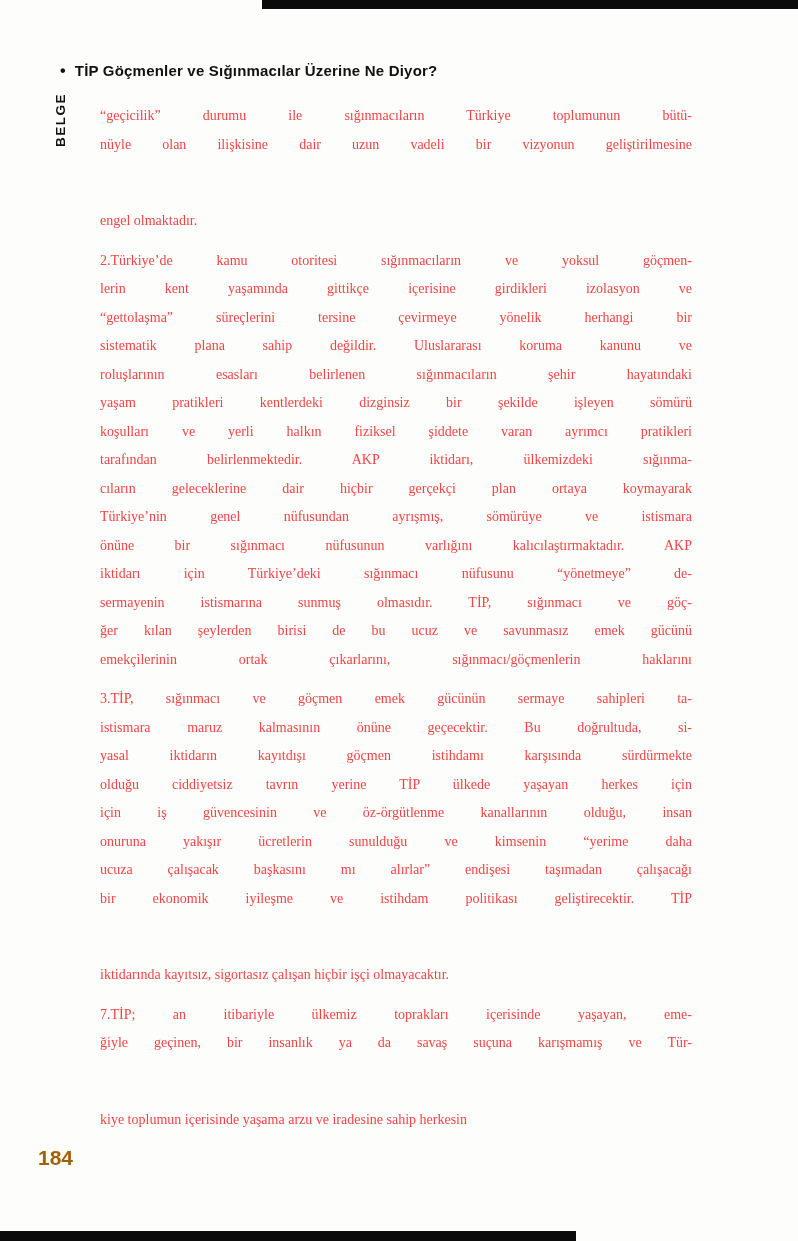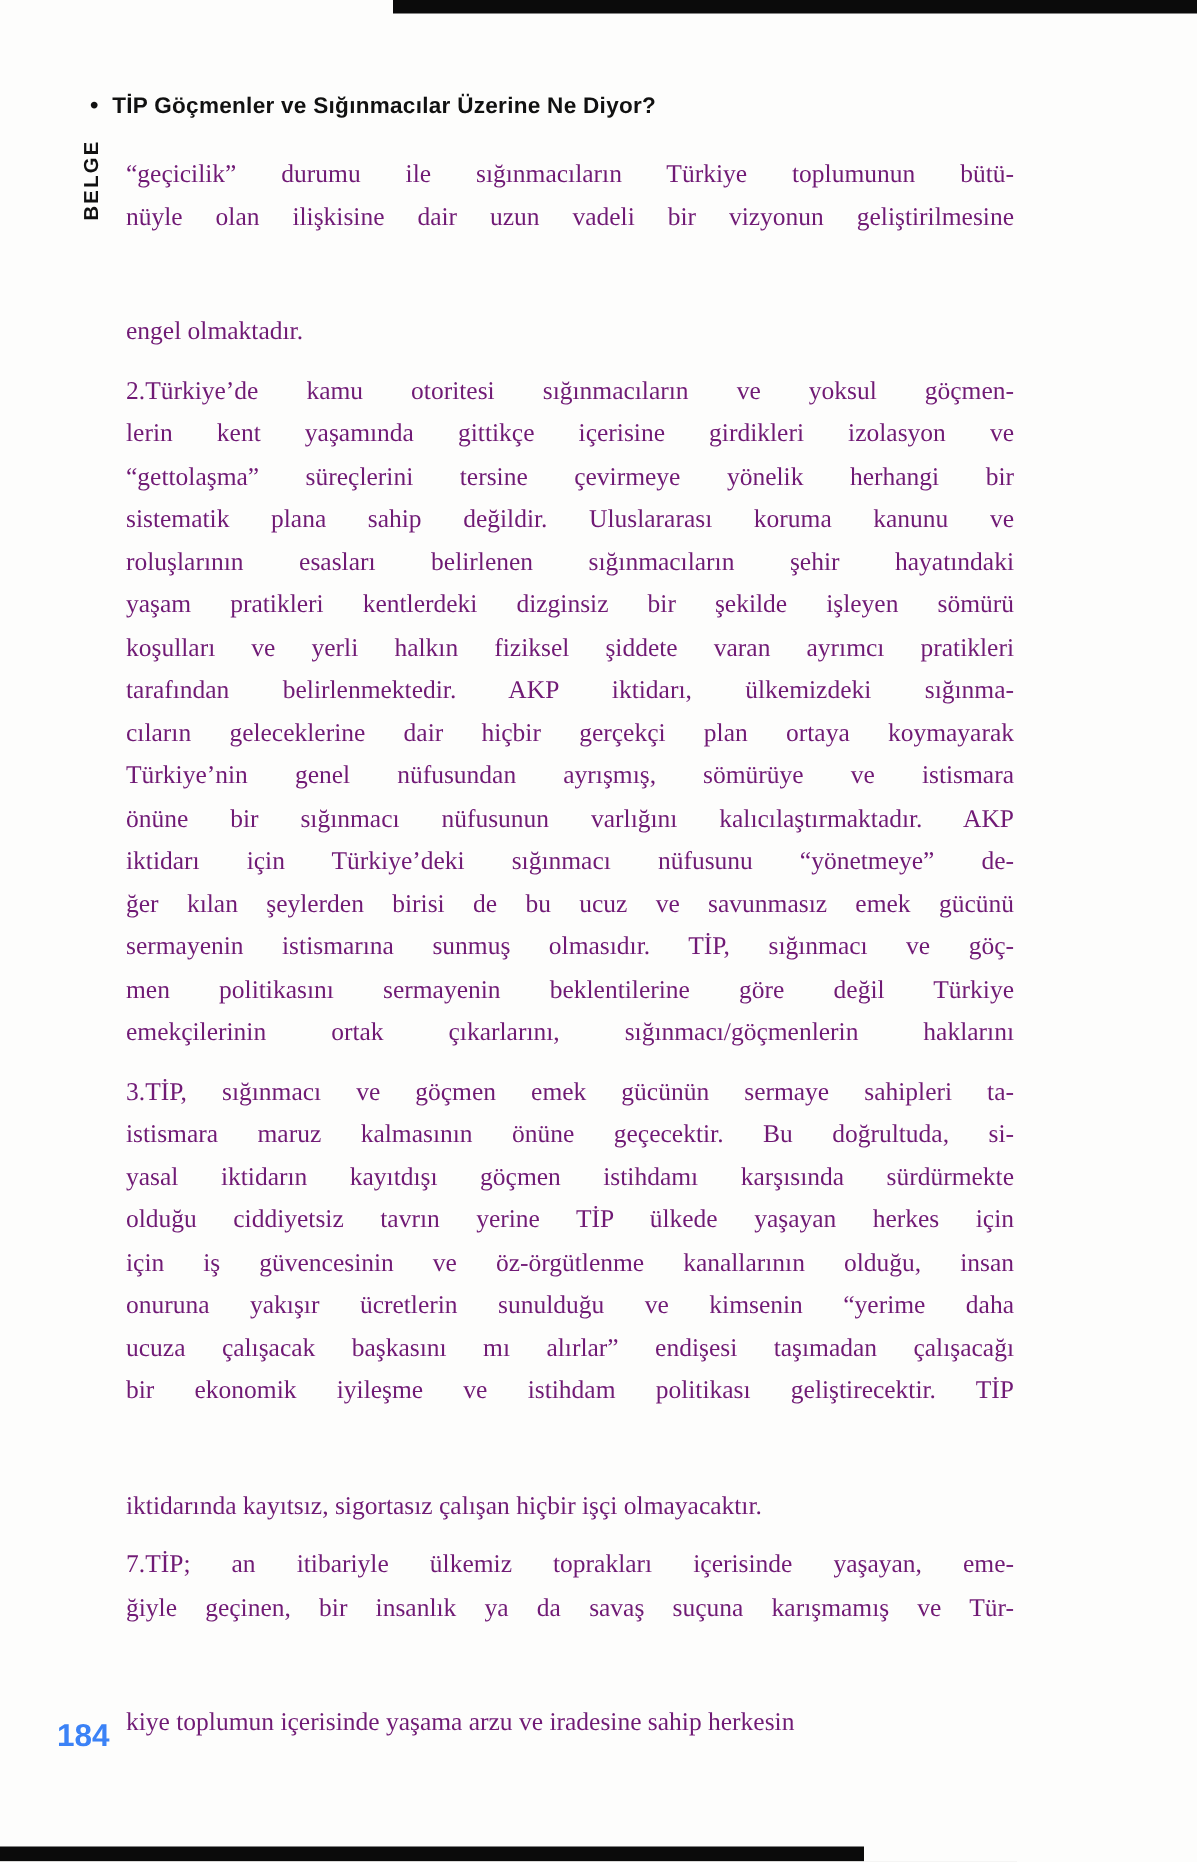--- a/index.html
+++ b/index.html
@@ -24,31 +24,31 @@
   .side-label{
     position:absolute;top:88px;left:53px;height:64px;width:22px;
     font-family:"Liberation Sans",sans-serif;
     font-weight:bold;font-size:13.5px;letter-spacing:1.5px;
     color:#111;
     writing-mode:vertical-rl;
     transform:rotate(180deg);
     text-align:center;
   }
   .body-text{
-    position:absolute;top:102px;left:84px;width:592px;
-    font-size:17px;line-height:28.5px;
-    color:#701a75;
+    position:absolute;top:102px;left:100px;width:592px;
+    font-size:14px;line-height:28.5px;
+    color:#ef4444;
   }
   .paragraph{margin:0 0 11px 0;}
   .line{text-align:justify;text-align-last:justify;white-space:normal;}
   .line.last{text-align-last:left;margin-top:48px;}
   .page-number{
     position:absolute;left:38px;top:1146px;
     font-family:"Liberation Sans",sans-serif;
-    font-weight:bold;font-size:21px;color:#3b82f6;
+    font-weight:bold;font-size:21px;color:#a16207;
   }
 </style>
 </head>
 <body>
 
 <div class="page">
 
   <div class="scan-edge top"></div>
 
   <div class="running-header">
@@ -70,23 +70,22 @@
         <div class="line">“gettolaşma” süreçlerini tersine çevirmeye yönelik herhangi bir</div>
         <div class="line">sistematik plana sahip değildir. Uluslararası koruma kanunu ve</div>
         <div class="line">roluşlarının esasları belirlenen sığınmacıların şehir hayatındaki</div>
         <div class="line">yaşam pratikleri kentlerdeki dizginsiz bir şekilde işleyen sömürü</div>
         <div class="line">koşulları ve yerli halkın fiziksel şiddete varan ayrımcı pratikleri</div>
         <div class="line">tarafından belirlenmektedir. AKP iktidarı, ülkemizdeki sığınma-</div>
         <div class="line">cıların geleceklerine dair hiçbir gerçekçi plan ortaya koymayarak</div>
         <div class="line">Türkiye’nin genel nüfusundan ayrışmış, sömürüye ve istismara</div>
         <div class="line">önüne bir sığınmacı nüfusunun varlığını kalıcılaştırmaktadır. AKP</div>
         <div class="line">iktidarı için Türkiye’deki sığınmacı nüfusunu “yönetmeye” de-</div>
+        <div class="line">sermayenin istismarına sunmuş olmasıdır. TİP, sığınmacı ve göç-</div>
         <div class="line">ğer kılan şeylerden birisi de bu ucuz ve savunmasız emek gücünü</div>
-        <div class="line">sermayenin istismarına sunmuş olmasıdır. TİP, sığınmacı ve göç-</div>
-        <div class="line">men politikasını sermayenin beklentilerine göre değil Türkiye</div>
         <div class="line">emekçilerinin ortak çıkarlarını, sığınmacı/göçmenlerin haklarını</div>
       </div>
       <div class="paragraph">
         <div class="line">3.TİP, sığınmacı ve göçmen emek gücünün sermaye sahipleri ta-</div>
         <div class="line">istismara maruz kalmasının önüne geçecektir. Bu doğrultuda, si-</div>
         <div class="line">yasal iktidarın kayıtdışı göçmen istihdamı karşısında sürdürmekte</div>
         <div class="line">olduğu ciddiyetsiz tavrın yerine TİP ülkede yaşayan herkes için</div>
         <div class="line">için iş güvencesinin ve öz-örgütlenme kanallarının olduğu, insan</div>
         <div class="line">onuruna yakışır ücretlerin sunulduğu ve kimsenin “yerime daha</div>
         <div class="line">ucuza çalışacak başkasını mı alırlar” endişesi taşımadan çalışacağı</div>

